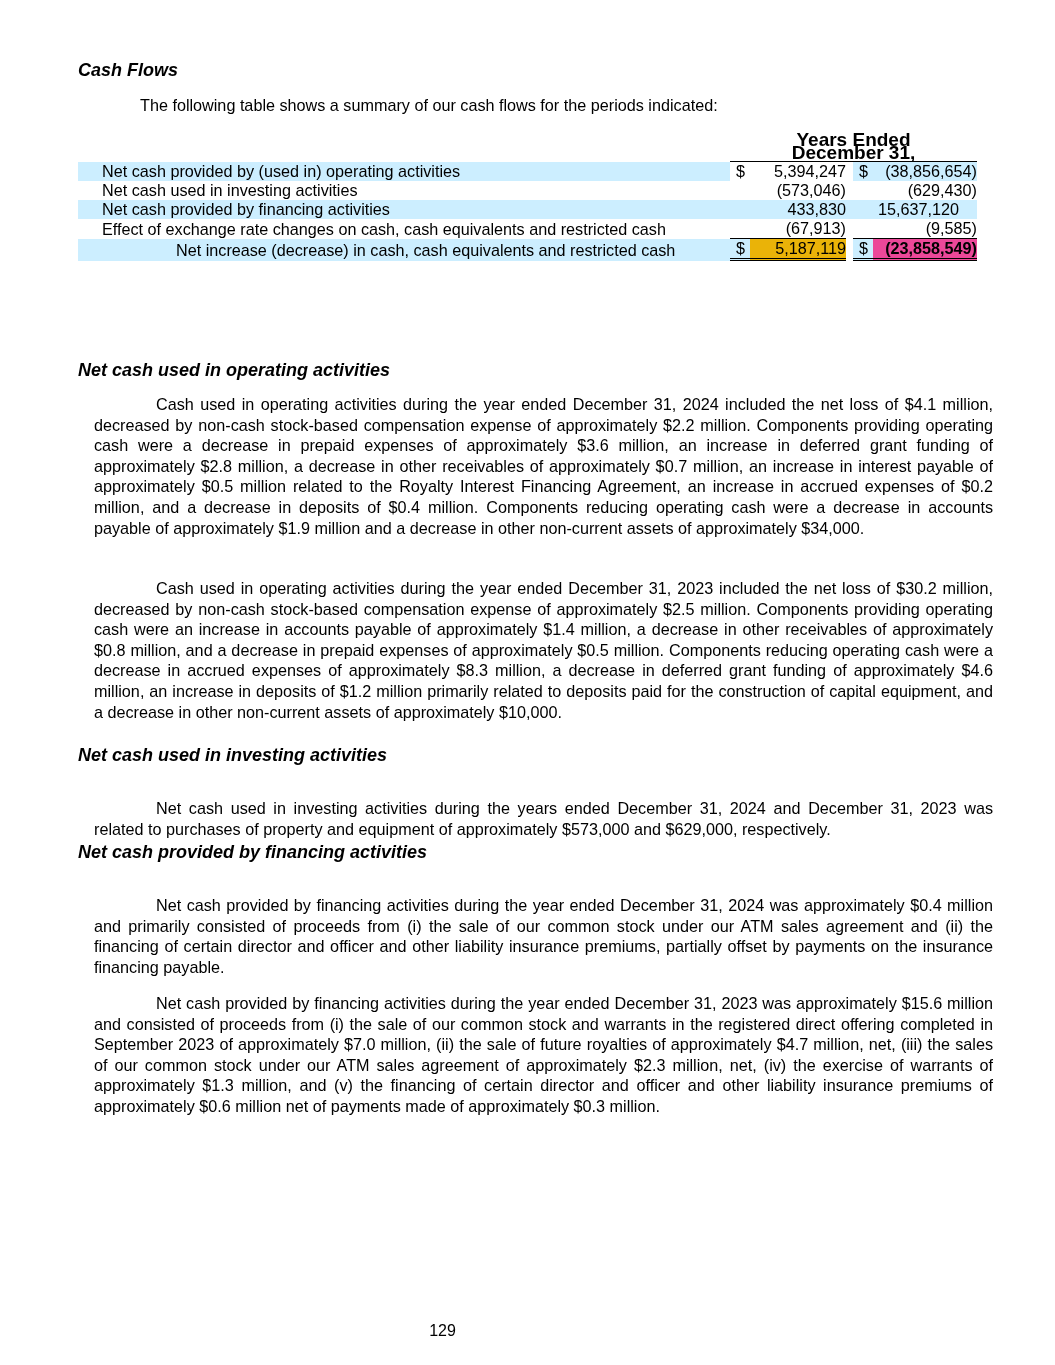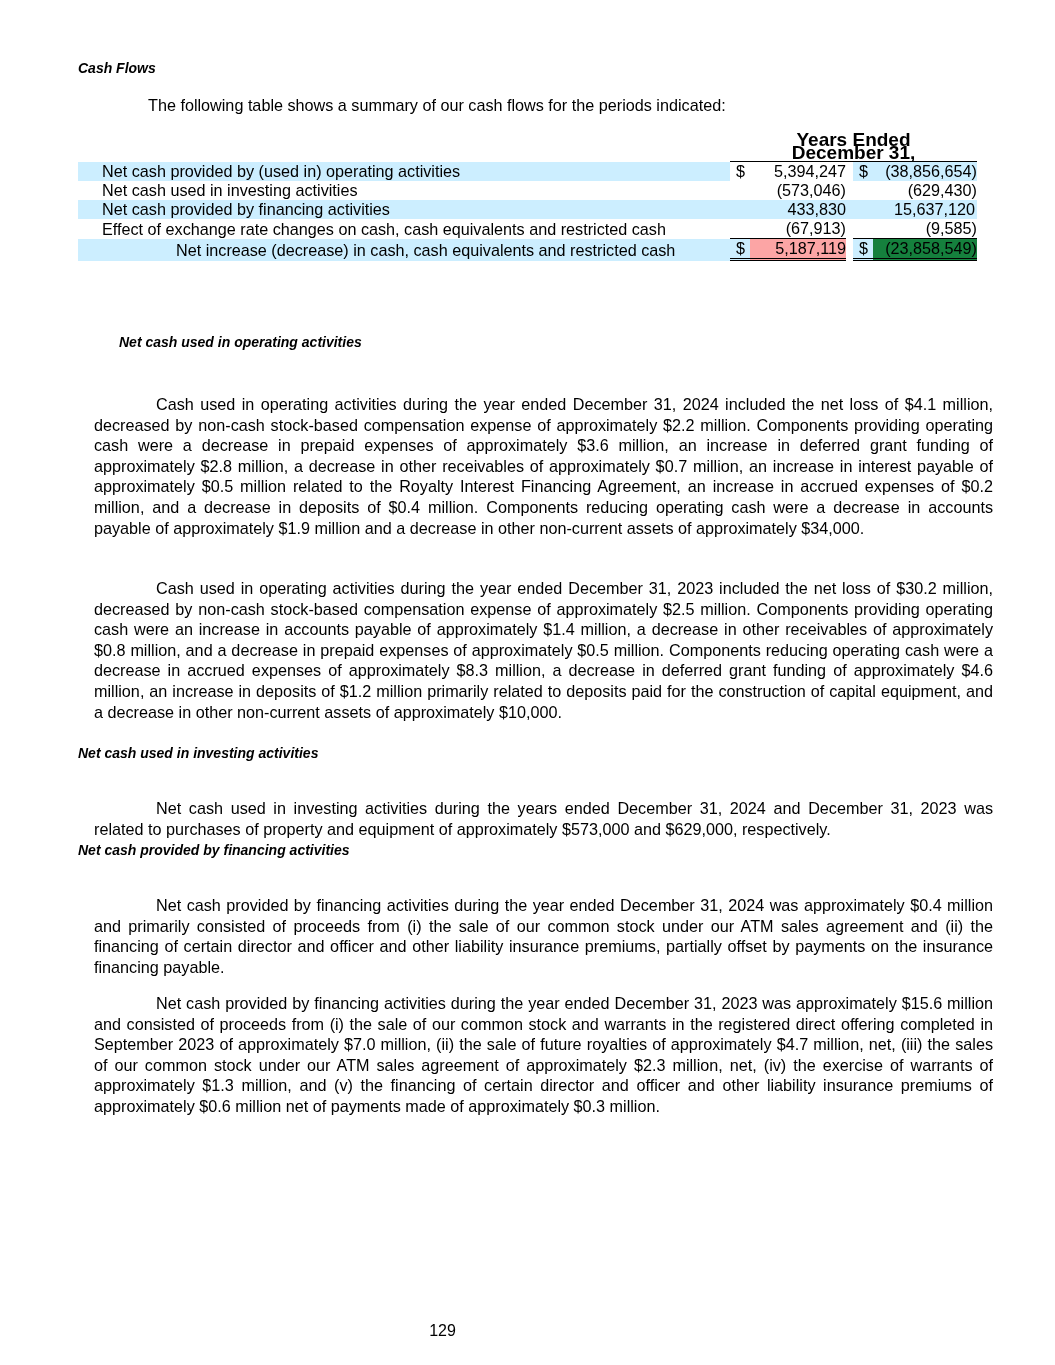--- a/index.html
+++ b/index.html
@@ -1,20 +1,20 @@
 <!DOCTYPE html>
 <html><head>
 <meta charset="utf-8">
 <style>
   html, body { margin: 0; padding: 0; background: #ffffff; }
   body { width: 1055px; height: 1365px; position: relative; font-family: "Liberation Sans", sans-serif; color: #000; font-size: 16.2px; }
   .page { position: absolute; left: 78px; top: 0; width: 899px; }
-  .h { font-weight: bold; font-style: italic; font-size: 14px; position: absolute; left: 0; }
+  .h { font-weight: bold; font-style: italic; font-size: 18px; position: absolute; left: 0; }
   .p { position: absolute; left: 0; width: 899px; text-align: justify; line-height: 20.6px; text-indent: 62px; margin: 16px; }
-  .intro { position: absolute; left: 70px; top: 96px; white-space: nowrap; text-align: right; }
+  .intro { position: absolute; left: 62px; top: 96px; white-space: nowrap; text-align: right; }
   table.cf { position: absolute; left: 0; top: 132px; border-collapse: separate; border-spacing: 0; width: 899px; }
   .hdr { font-weight: bold; font-size: 19px; text-align: center; line-height: 13px; }
   .row td { height: 15px; padding: 0; vertical-align: middle; }
   .shade td.s { background: #cceeff; }
   .lbl { padding-left: 24px !important; white-space: nowrap; }
   .lbl.total { padding-left: 98px !important; }
   .num { text-align: right; white-space: nowrap; margin-top: 15px; }
   .dol { text-align: left; padding-left: 6px !important; }
   .pagenum { position: absolute; top: 1322px; left: 0; width: 885px; text-align: center; font-size: 16px; }
 </style>
@@ -58,42 +58,42 @@
       <td></td>
       <td class="dol"></td>
       <td class="num">(629,430)</td>
     </tr>
     <tr class="row shade">
       <td class="s lbl">Net cash provided by financing activities</td>
       <td class="s dol"></td>
       <td class="s num">433,830</td>
       <td class="s"></td>
       <td class="s dol"></td>
-      <td class="s num" style="padding-right:2px;">15,637,120</td>
+      <td class="s num" style="padding-right:18px;">15,637,120</td>
     </tr>
     <tr class="row">
       <td class="lbl">Effect of exchange rate changes on cash, cash equivalents and restricted cash</td>
       <td class="dol" style="border-bottom:1.5px solid #000;"></td>
       <td class="num" style="border-bottom:1.5px solid #000;">(67,913)</td>
       <td></td>
       <td class="dol" style="border-bottom:1.5px solid #000;"></td>
       <td class="num" style="border-bottom:1.5px solid #000;">(9,585)</td>
     </tr>
     <tr class="row shade">
       <td class="s lbl total">Net increase (decrease) in cash, cash equivalents and restricted cash</td>
       <td class="dol" style="background:#cceeff; border-bottom:3px double #000;">$</td>
-      <td class="num" style="background:#fca5a5; border-bottom:3px double #000;">5,187,119</td>
+      <td class="num" style="background:#eab308; border-bottom:3px double #000;">5,187,119</td>
       <td></td>
       <td class="dol" style="background:#cceeff; border-bottom:3px double #000;">$</td>
-      <td class="num" style="background:#15803d; border-bottom:3px double #000;">(23,858,549)</td>
+      <td class="num" style="background:#ec4899; border-bottom:3px double #000;font-weight:bold;">(23,858,549)</td>
     </tr>
   </tbody>
     </table>
 
-  <div class="h" style="top:334px;margin-left:41px;">Net cash used in operating activities</div>
+  <div class="h" style="top:360px;">Net cash used in operating activities</div>
   <p class="p" style="top:378px;">Cash used in operating activities during the year ended December 31, 2024 included the net loss of $4.1 million, decreased by non-cash stock-based compensation expense of approximately $2.2 million. Components providing operating cash were a decrease in prepaid expenses of approximately $3.6 million, an increase in deferred grant funding of approximately $2.8 million, a decrease in other receivables of approximately $0.7 million, an increase in interest payable of approximately $0.5 million related to the Royalty Interest Financing Agreement, an increase in accrued expenses of $0.2 million, and a decrease in deposits of $0.4 million. Components reducing operating cash were a decrease in accounts payable of approximately $1.9 million and a decrease in other non-current assets of approximately $34,000.</p>
   <p class="p" style="top:562px;">Cash used in operating activities during the year ended December 31, 2023 included the net loss of $30.2 million, decreased by non-cash stock-based compensation expense of approximately $2.5 million. Components providing operating cash were an increase in accounts payable of approximately $1.4 million, a decrease in other receivables of approximately $0.8 million, and a decrease in prepaid expenses of approximately $0.5 million. Components reducing operating cash were a decrease in accrued expenses of approximately $8.3 million, a decrease in deferred grant funding of approximately $4.6 million, an increase in deposits of $1.2 million primarily related to deposits paid for the construction of capital equipment, and a decrease in other non-current assets of approximately $10,000.</p>
 
   <div class="h" style="top:745px;">Net cash used in investing activities</div>
   <p class="p" style="top:782px;">Net cash used in investing activities during the years ended December 31, 2024 and December 31, 2023 was related to purchases of property and equipment of approximately $573,000 and $629,000, respectively.</p>
 
   <div class="h" style="top:842px;">Net cash provided by financing activities</div>
   <p class="p" style="top:879px;">Net cash provided by financing activities during the year ended December 31, 2024 was approximately $0.4 million and primarily consisted of proceeds from (i) the sale of our common stock under our ATM sales agreement and (ii) the financing of certain director and officer and other liability insurance premiums, partially offset by payments on the insurance financing payable.</p>
   <p class="p" style="top:977px;">Net cash provided by financing activities during the year ended December 31, 2023 was approximately $15.6 million and consisted of proceeds from (i) the sale of our common stock and warrants in the registered direct offering completed in September 2023 of approximately $7.0 million, (ii) the sale of future royalties  of approximately $4.7 million, net, (iii) the sales of our common stock under our ATM sales agreement of approximately $2.3 million, net, (iv) the exercise of warrants of approximately $1.3 million, and (v) the financing of certain director and officer and other liability insurance premiums of approximately $0.6 million net of payments made of approximately $0.3 million.</p>
 </div>

